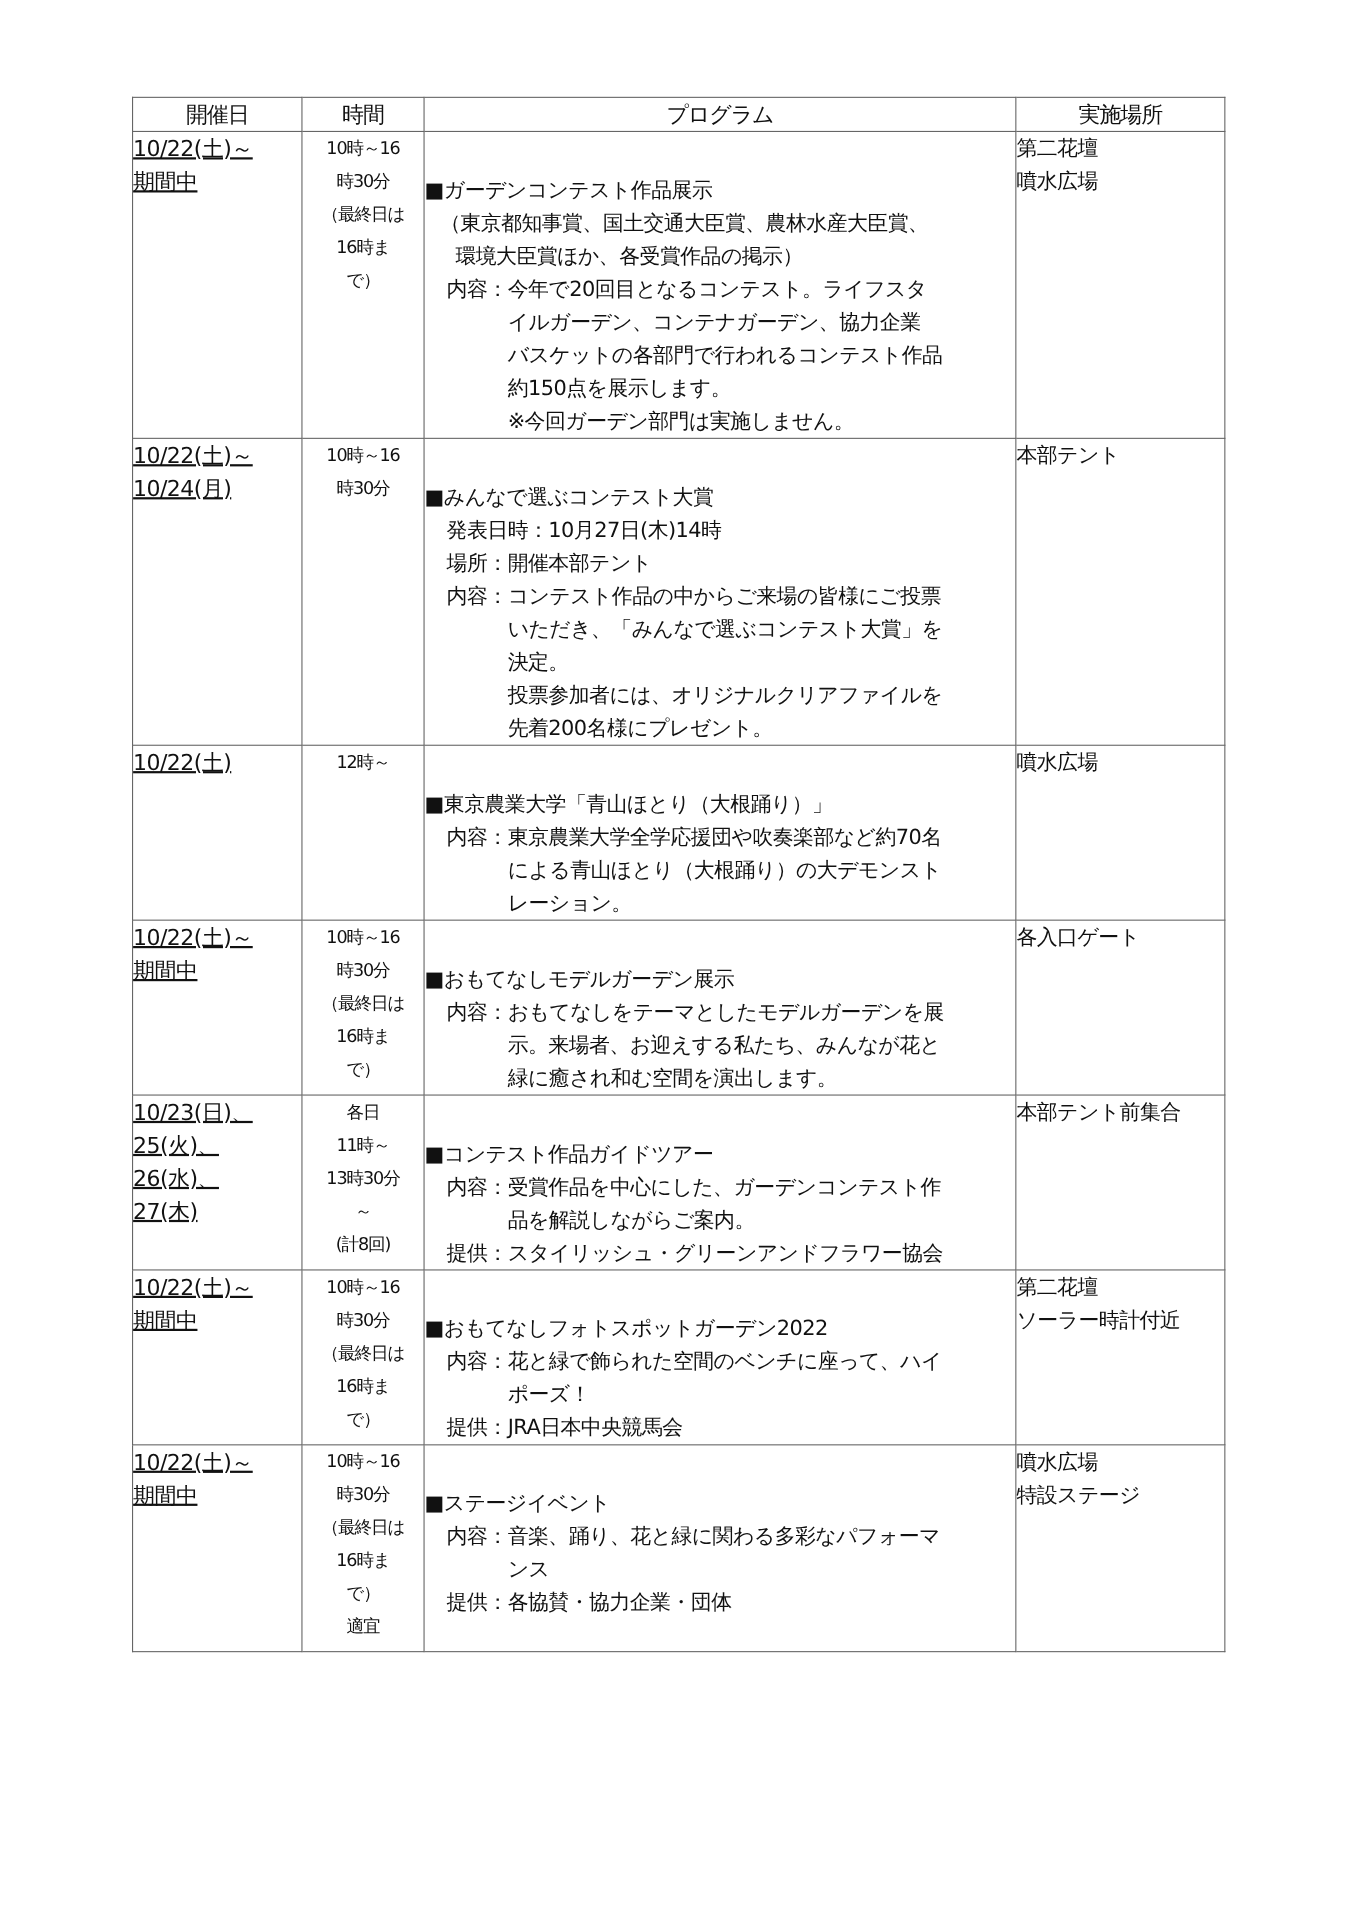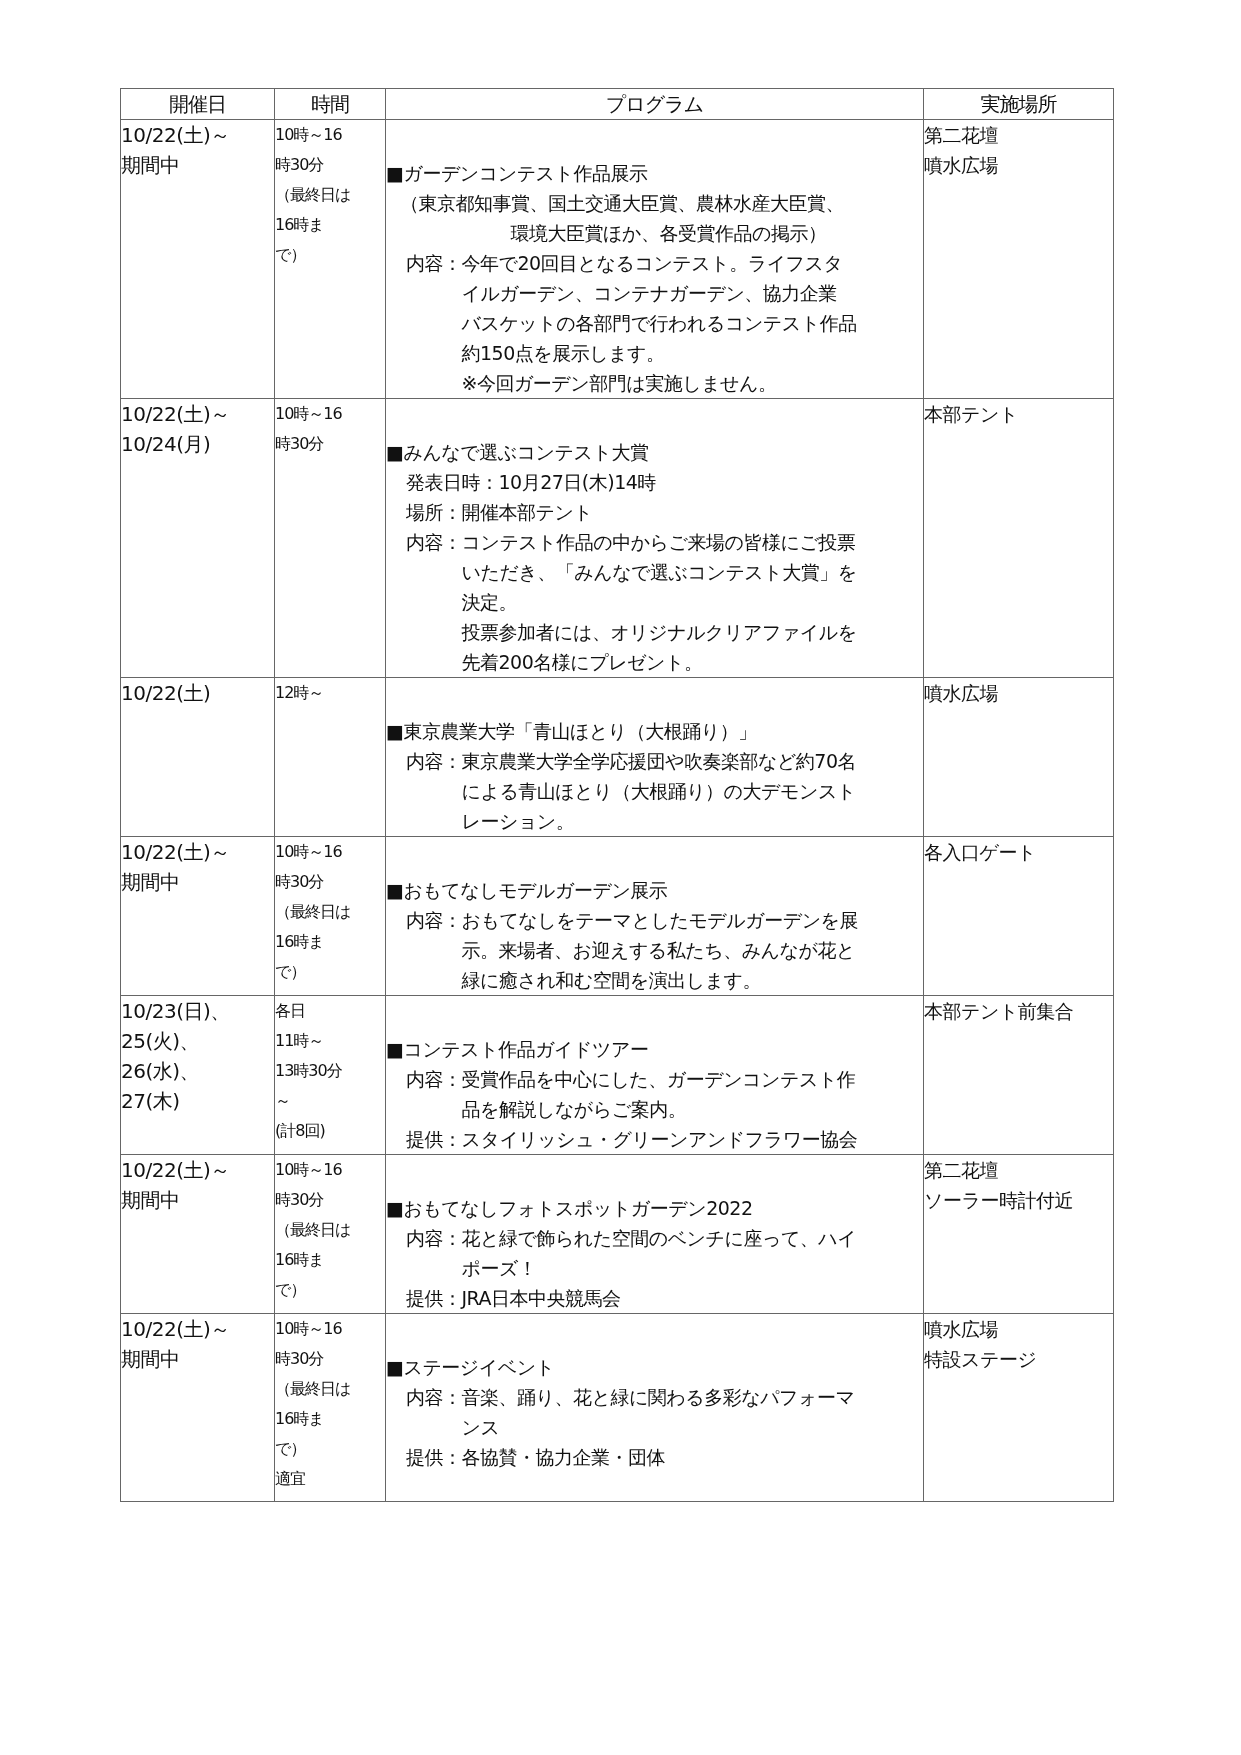--- a/index.html
+++ b/index.html
@@ -16,26 +16,26 @@
     height: 30px; font-weight: normal; font-size: 20px; text-align: center;
     vertical-align: middle; letter-spacing: -1px;
   }
   col.c-date { width: 154px; }
   col.c-time { width: 111px; }
   col.c-prog { width: 538px; }
   col.c-place { width: 190px; }
   .cell { font-size: 19px; line-height: 30px; letter-spacing: -0.5px; }
   .date { padding: 1px 0 0 12px; font-size: 20px; }
   .time { padding: 1px 0 0 10px; font-size: 16px; letter-spacing: -1px; }
-  .time .line { display: block; height: 30px; }
-  .date .line { display: block; height: 30px; }
+  .time .line { display: block; height: 30px; text-align: center; }
+  .date .line { display: block; height: 30px; text-decoration: underline; }
   .prog { padding: 1px 4px 0 10px; }
   .prog .title { display: block; margin-top: 38px; }
   .prog .note { display: block; padding-left: 14px; }
-  .prog .note-cont { display: block; padding-left: 28px; text-align: center; }
+  .prog .note-cont { display: block; padding-left: 28px; }
   .prog .row { display: flex; padding-left: 20px; }
   .prog .row .lbl { flex: 0 0 auto; white-space: nowrap; }
   .prog .row .val { flex: 1 1 auto; }
   .prog .row .val span { display: block; }
   .place { padding: 1px 0 0 10px; }
   .place .line { display: block; height: 30px; }
   tr.r1 td { height: 271px; }
   tr.r2 td { height: 271px; }
   tr.r3 td { height: 151px; }
   tr.r4 td { height: 151px; }

